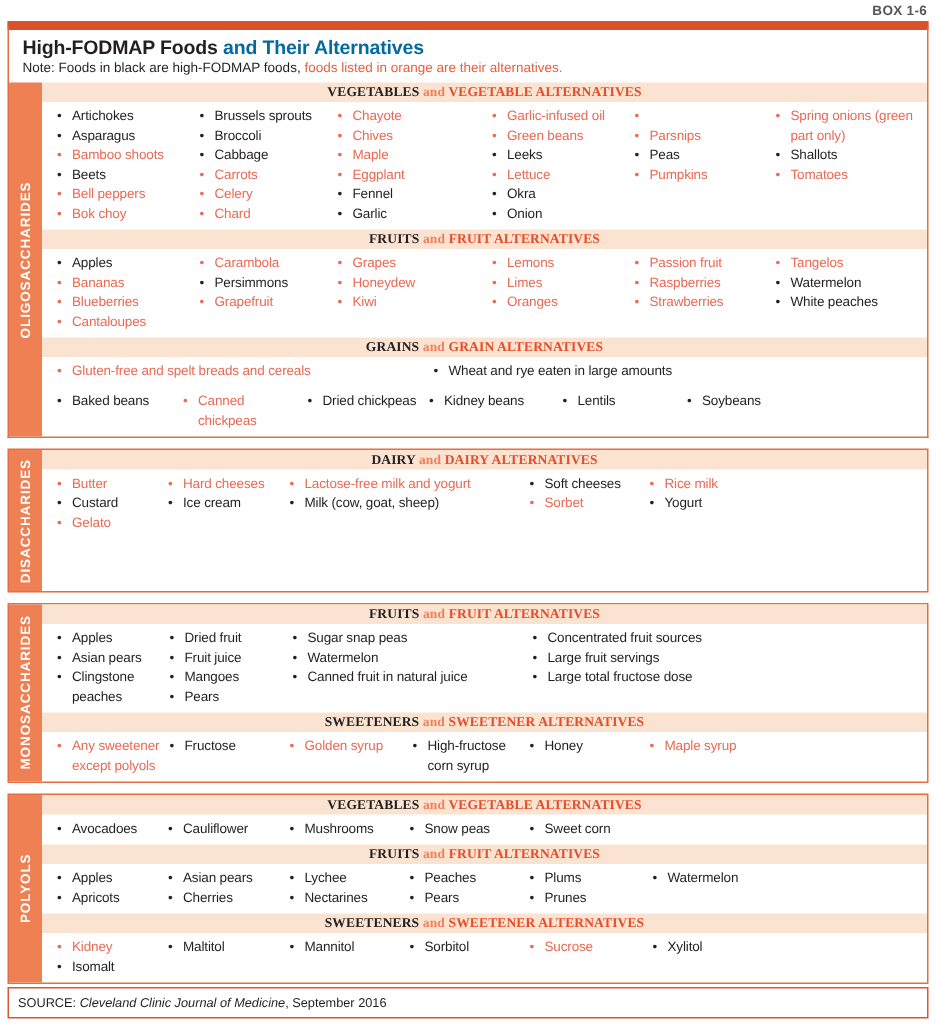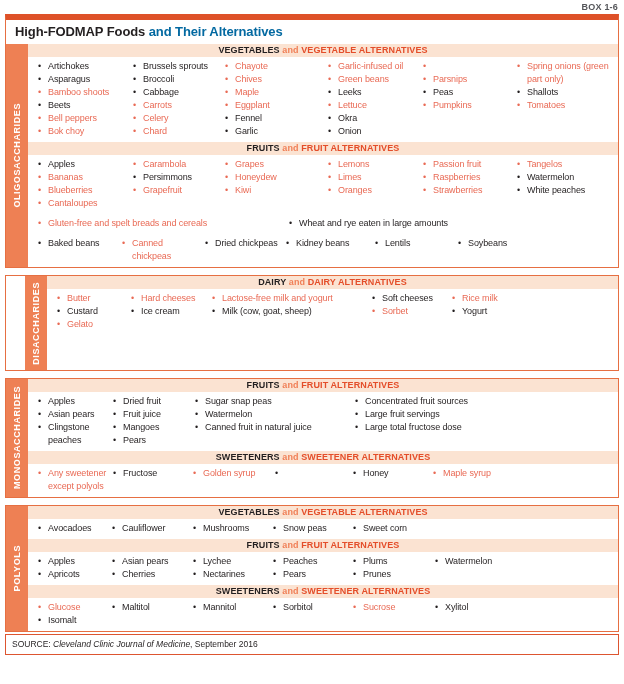--- a/index.html
+++ b/index.html
@@ -36,20 +36,21 @@
     color:#ffffff; font-weight:bold; font-size:9px; letter-spacing:0.6px;
     white-space:nowrap;
   }
   .sec-content { flex:1 1 auto; display:flex; flex-direction:column; }
 
   .sub-head {
     background:#fbe3d2; text-align:center;
     font-size:9px; font-weight:bold;
     height:13px; line-height:13px;
     letter-spacing:0.1px;
+    font-family:Liberation Serif, serif;
   }
   .h-main { color:#231f20; }
   .h-and  { color:#f08058; }
   .h-alt  { color:#e44e2a; }
 
   .cols { display:flex; padding:3px 0 4px 0; flex:1 0 auto; }
   .col { flex:0 0 auto; }
   .col.first { margin-left:10px; }
   .col.last { flex:1 1 auto; }
 
@@ -57,38 +58,41 @@
   .item .b { flex:0 0 10px; text-align:left; }
   .item .t { flex:1 1 auto; padding-right:3px; }
   .item.alt { color:#e96a55; }
   .item.alt .b { color:#e96a55; }
 
   .section-box {
     border:1px solid #e66f42; margin-top:7px; background:#fff;
     display:flex; flex-direction:column;
   }
   .section-box .sec { flex:1 1 auto; }
-  .section-box.min-disa { min-height:96px;padding-left:19px; }
+  .section-box.min-disa { min-height:96px; }
 
   .source-row {
     border:1px solid #dd5530; margin-top:2px;
     font-size:8.5px; padding:4px 6px 5px 6px; color:#231f20;
   }
   .source-row i { font-style:italic; }
 </style>
 </head>
 <body>
 
 <div class="wrap">
   <div class="box-label">BOX 1-6</div>
 
   <div class="main-box">
     <div class="titlebar">
       <div class="title">
         <span>High-FODMAP Foods </span><span class="t-orange">and Their Alternatives</span>
+      </div>
+      <div class="note">
+        <span>Note: Foods in black are high-FODMAP foods, </span><span class="n-orange">foods listed in orange are their alternatives.</span>
       </div>
     </div>
     <div id="section-slot-0">
         <div class="sec">
           <div class="vbar">
             <span class="vtext">OLIGOSACCHARIDES</span>
           </div>
           <div class="sec-content">
             <div class="sub-head"><span class="h-main">VEGETABLES</span><span class="h-and"> and </span><span class="h-alt">VEGETABLE ALTERNATIVES</span></div>
             <div class="cols">
@@ -312,20 +316,21 @@
                 <div class="item">
                   <span class="b">•</span>
                   <span class="t">Watermelon</span>
                 </div>
                 <div class="item">
                   <span class="b">•</span>
                   <span class="t">White peaches</span>
                 </div>
               </div>
             </div>
+            <div class="sub-head"><span class="h-main">GRAINS</span><span class="h-and"> and </span><span class="h-alt">GRAIN ALTERNATIVES</span></div>
             <div class="cols">
               <div class="col first" style="flex: 0 0 251px;">
                 <div class="item alt">
                   <span class="b">•</span>
                   <span class="t">Gluten-free and spelt breads and cereals</span>
                 </div>
               </div>
               <div class="col last">
                 <div class="item">
                   <span class="b">•</span>
@@ -528,20 +533,21 @@
               </div>
               <div class="col" style="flex: 0 0 82px;">
                 <div class="item alt">
                   <span class="b">•</span>
                   <span class="t">Golden syrup</span>
                 </div>
               </div>
               <div class="col" style="flex: 0 0 78px;">
                 <div class="item">
                   <span class="b">•</span>
+                  <span class="t">High-fructose corn syrup</span>
                 </div>
               </div>
               <div class="col" style="flex: 0 0 80px;">
                 <div class="item">
                   <span class="b">•</span>
                   <span class="t">Honey</span>
                 </div>
               </div>
               <div class="col last">
                 <div class="item alt">
@@ -649,21 +655,21 @@
                   <span class="b">•</span>
                   <span class="t">Watermelon</span>
                 </div>
               </div>
             </div>
             <div class="sub-head"><span class="h-main">SWEETENERS</span><span class="h-and"> and </span><span class="h-alt">SWEETENER ALTERNATIVES</span></div>
             <div class="cols">
               <div class="col first" style="flex: 0 0 74px;">
                 <div class="item alt">
                   <span class="b">•</span>
-                  <span class="t">Glucose</span>
+                  <span class="t">Kidney</span>
                 </div>
                 <div class="item">
                   <span class="b">•</span>
                   <span class="t">Isomalt</span>
                 </div>
               </div>
               <div class="col" style="flex: 0 0 81px;">
                 <div class="item">
                   <span class="b">•</span>
                   <span class="t">Maltitol</span>

